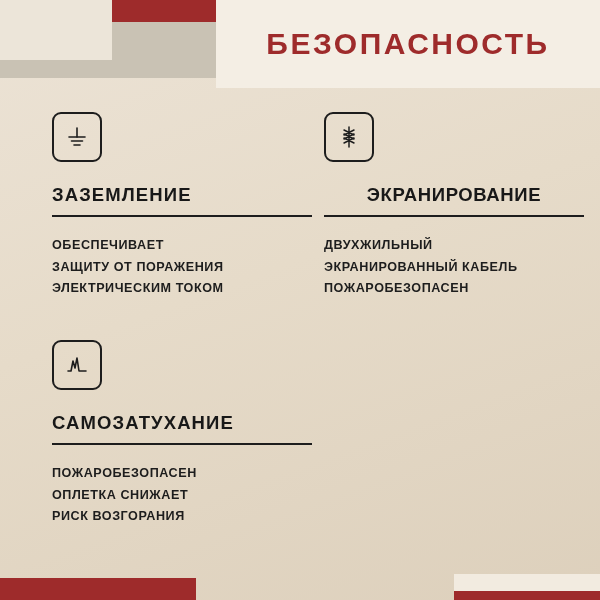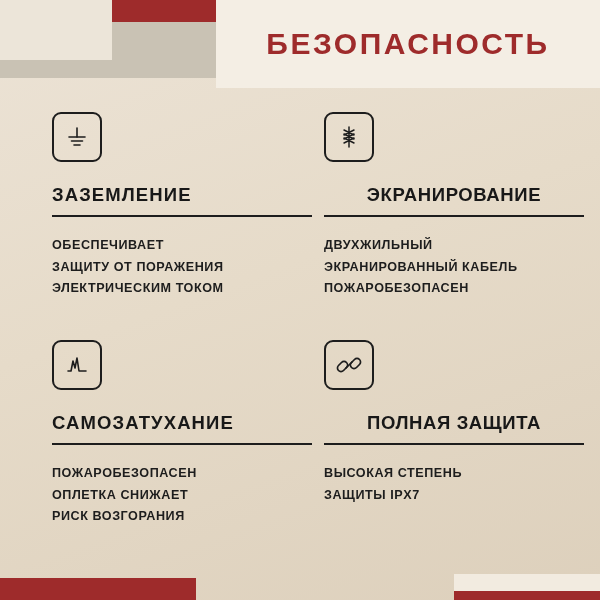--- a/index.html
+++ b/index.html
@@ -190,32 +190,20 @@
         <svg width="26" height="26" viewBox="0 0 26 26" fill="none" stroke="#1d1d1d" stroke-width="1.6" stroke-linecap="round" stroke-linejoin="round">
           <polyline points="4,19 7,19 9,9 11,16 13,6 15,19 22,19"></polyline>
         </svg>
       </div>
       <span class="cell-title">САМОЗАТУХАНИЕ</span>
       <div class="cell-desc">ПОЖАРОБЕЗОПАСЕН
 ОПЛЕТКА СНИЖАЕТ
 РИСК ВОЗГОРАНИЯ</div>
     </div>
 
-    <div class="cell wide">
-      <div class="icon-box">
-        <svg width="26" height="26" viewBox="0 0 26 26" fill="none" stroke="#1d1d1d" stroke-width="1.7" stroke-linecap="round">
-          <path d="M10.5 15.5 L7.5 18.5 a3.5 3.5 0 0 1 -5 -5 L5.5 10.5 a3.5 3.5 0 0 1 5 5"></path>
-          <path d="M15.5 10.5 L18.5 7.5 a3.5 3.5 0 0 1 5 5 L20.5 15.5 a3.5 3.5 0 0 1 -5 -5"></path>
-          <line x1="10" y1="16" x2="16" y2="10"></line>
-        </svg>
-      </div>
-      <span class="cell-title">ПОЛНАЯ ЗАЩИТА</span>
-      <div class="cell-desc">ВЫСОКАЯ СТЕПЕНЬ
-ЗАЩИТЫ IPX7</div>
-    </div>
 
   </div>
 
   <div class="bottom-red-left"></div>
   <div class="bottom-cream-right"></div>
   <div class="bottom-red-right"></div>
 
 </div>
 
 </body></html>

